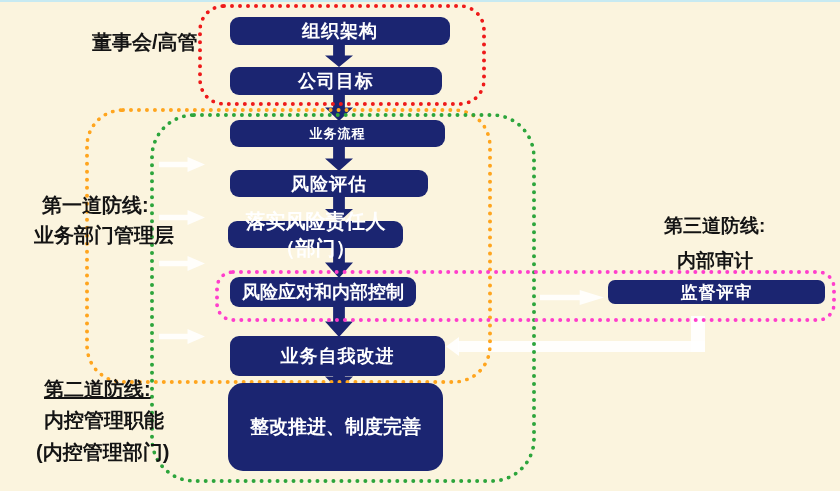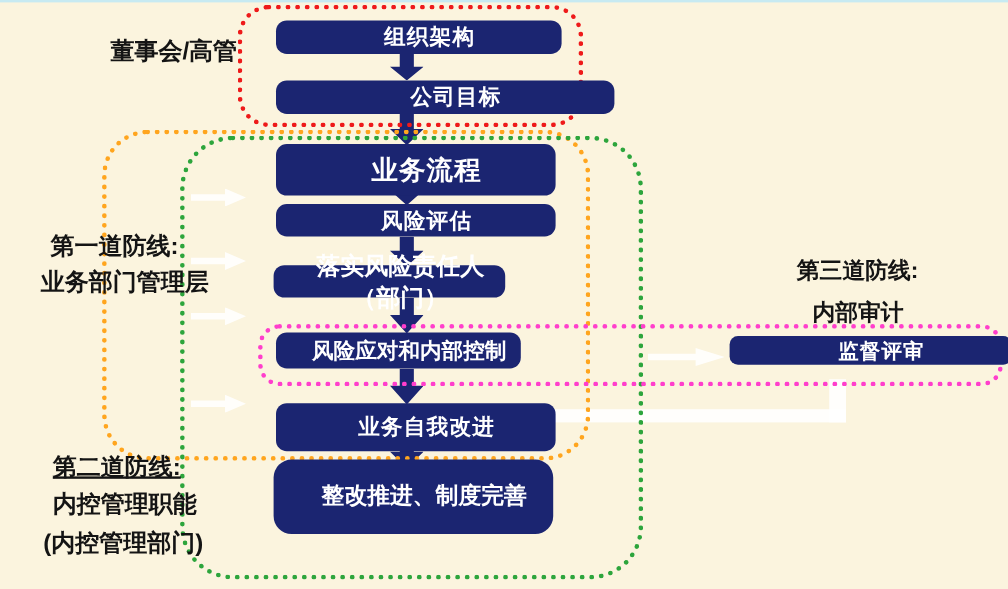--- a/index.html
+++ b/index.html
@@ -18,30 +18,29 @@
   .outline.orange{left:85px;top:108px;width:399px;height:268px;border:4px dotted #ffa51e;border-radius:38px;}
   .outline.green{left:150px;top:113px;width:378px;height:362px;border:4px dotted #2da53c;border-radius:44px;}
   .outline.pink{left:215px;top:270px;width:613px;height:44px;border:4px dotted #ff3ecc;border-radius:18px;}
 
   
   .node{
     background:#1b2571;color:#ffffff;font-weight:bold;
     display:flex;align-items:center;justify-content:center;
     border-radius:9px;z-index:4;text-align:center;
     letter-spacing:1px;
-    padding-left:18px;
   }
   .n1{left:230px;top:17px;width:220px;height:28px;font-size:18px;}
-  .n2{left:230px;top:67px;width:264px;height:28px;font-size:18px;}
-  .n3{left:230px;top:120px;width:215px;height:43px;font-size:22px;}
-  .n4{left:230px;top:170px;width:215px;height:27px;font-size:18px;text-align:center;}
+  .n2{left:230px;top:67px;width:212px;height:28px;font-size:18px;}
+  .n3{left:230px;top:120px;width:215px;height:27px;font-size:13px;}
+  .n4{left:230px;top:170px;width:198px;height:27px;font-size:18px;text-align:center;}
   .n5{left:228px;top:221px;width:175px;height:27px;font-size:20px;letter-spacing:0;}
   .n6{left:230px;top:277px;width:186px;height:30px;font-size:18px;letter-spacing:0;}
   .n7{left:230px;top:336px;width:215px;height:40px;font-size:18px;}
-  .n8{left:228px;top:383px;width:215px;height:62px;font-size:19px;border-radius:15px;
+  .n8{left:228px;top:383px;width:215px;height:88px;font-size:19px;border-radius:15px;
       flex-direction:column;line-height:36px;letter-spacing:0;}
   .n9{left:608px;top:280px;width:217px;height:24px;font-size:17px;border-radius:7px;}
 
   
   .darr{
     width:28px;background:#1b2571;z-index:2;
     clip-path:polygon(29% 0,71% 0,71% 48%,100% 48%,50% 100%,0 48%,29% 48%);
   }
   
   .warr{

